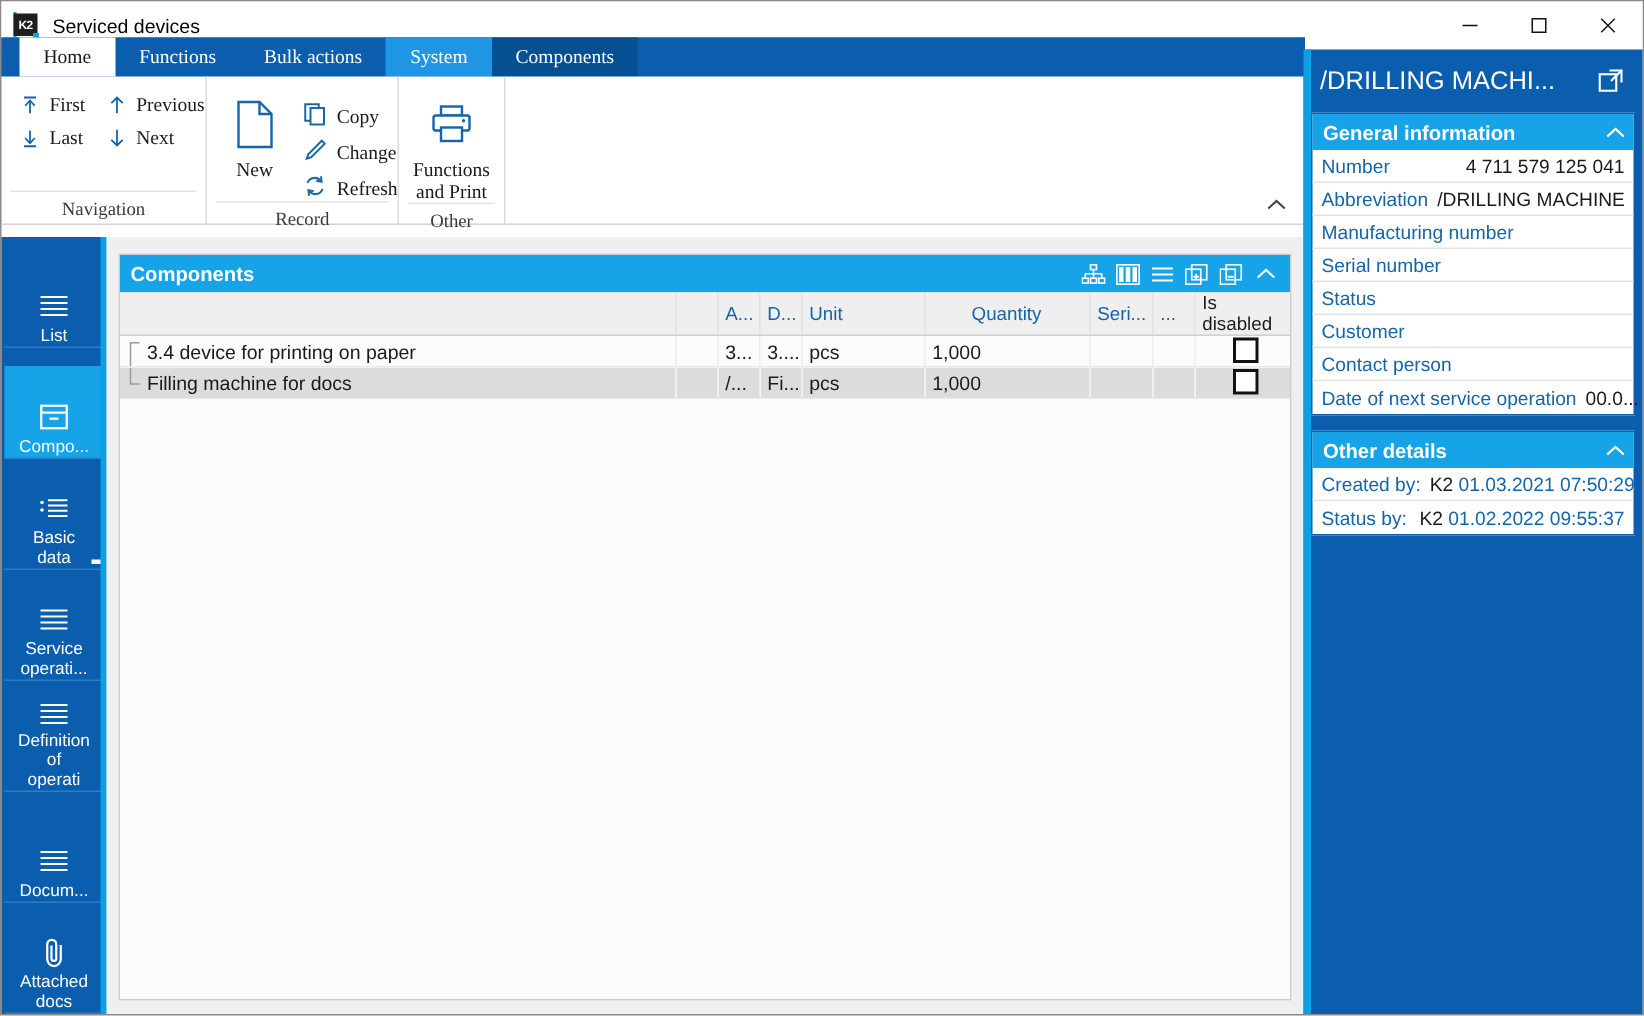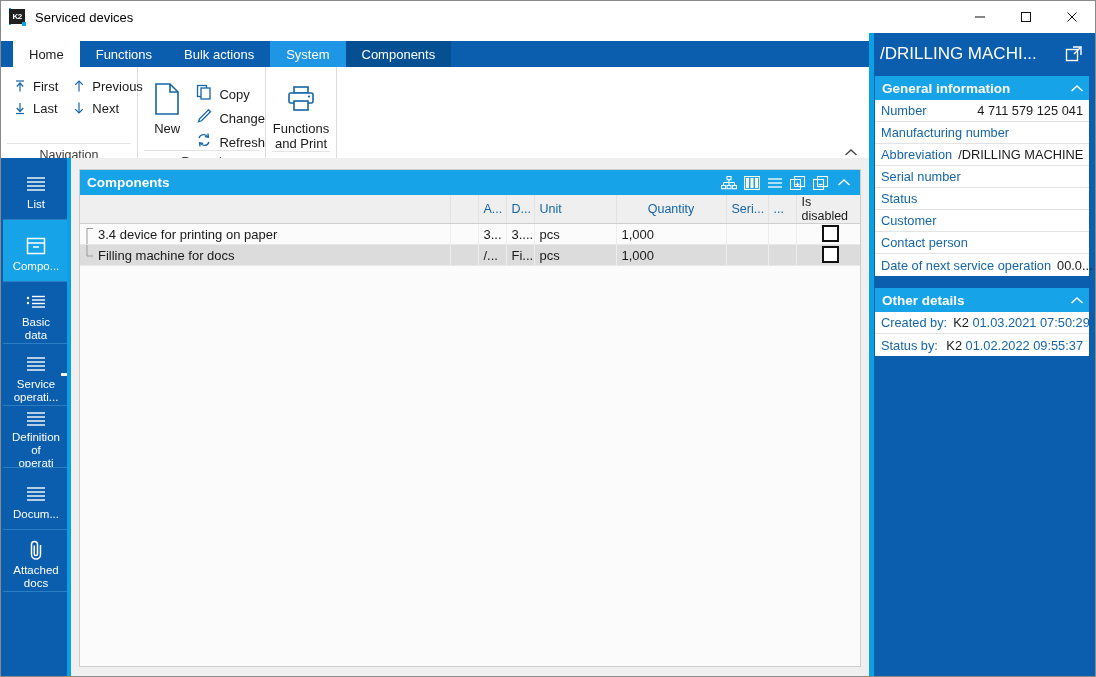--- a/index.html
+++ b/index.html
@@ -42,22 +42,23 @@
   .title-text{font-size:13px;color:#000;flex:1;}
   .winbtns{display:flex;height:32px;}
   .winbtn{
     width:46px;height:32px;display:flex;align-items:center;justify-content:center;
     color:#000;font-size:13px;
   }
   .winbtn svg{display:block;}
 
   
   .ribbon-wrap{
-    position:absolute;left:0;top:40px;width:869px;height:125px;
+    position:absolute;left:0;top:24px;width:869px;height:125px;
     background:#0b5dad;
+    font-family:Liberation Serif, serif;
   }
   .tabs{display:flex;height:26px;background:#0b5dad;padding-left:12px;box-sizing:border-box;}
   .tab{
     height:26px;display:flex;align-items:center;padding:0 16px;
     color:#ffffff;font-size:13px;cursor:default;
   }
   .tab.active{background:#ffffff;color:#1a1a1a;}
   .tab.hover{background:#1f95e5;color:#ffffff;}
   .tab.dark{background:#054f93;color:#ffffff;}
 
@@ -98,22 +99,22 @@
     display:flex;align-items:center;justify-content:center;
   }
 
   
   .sidebar{
     position:absolute;left:0;top:157px;width:70px;bottom:0;
     background:#0b5dad;
     box-sizing:border-box;
   }
   .sbitem{
-    width:66px;margin:0 auto;height:62px;
-    display:flex;flex-direction:column;align-items:center;justify-content:center;
+    width:66px;margin:12px auto;height:62px;
+    display:flex;flex-direction:column;align-items:center;justify-content:flex-end;
     color:#ffffff;font-size:11.5px;line-height:13px;text-align:center;
     border-bottom:1px solid #2c7ec4;
     box-sizing:border-box;padding-top:7px;overflow:hidden;
   }
   .sbitem .ic{height:22px;display:flex;align-items:center;justify-content:center;margin-bottom:3px;}
   .sbitem.active{background:#16a3e8;}
   .sb-strip{
     position:absolute;left:66px;top:157px;width:4px;bottom:0;background:#0aa0e6;
   }
   .sb-tick{position:absolute;left:60px;top:372px;width:6px;height:3px;background:#ffffff;}
@@ -593,26 +594,26 @@
                 <polyline points="1.5,7 7,2 12.5,7" fill="none" stroke="#fff" stroke-width="1.5"></polyline>
               </svg>
           </span>
         </div>
         <div class="card-body">
           <div class="row">
             <span class="lab">Number</span>
             <span class="val">4 711 579 125 041</span>
           </div>
           <div class="row">
+            <span class="lab">Abbreviation</span>
+            <span class="val">/DRILLING MACHINE</span>
+          </div>
+          <div class="row">
             <span class="lab">Manufacturing number</span>
             <span class="val"></span>
-          </div>
-          <div class="row">
-            <span class="lab">Abbreviation</span>
-            <span class="val">/DRILLING MACHINE</span>
           </div>
           <div class="row">
             <span class="lab">Serial number</span>
             <span class="val"></span>
           </div>
           <div class="row">
             <span class="lab">Status</span>
             <span class="val"></span>
           </div>
           <div class="row">

